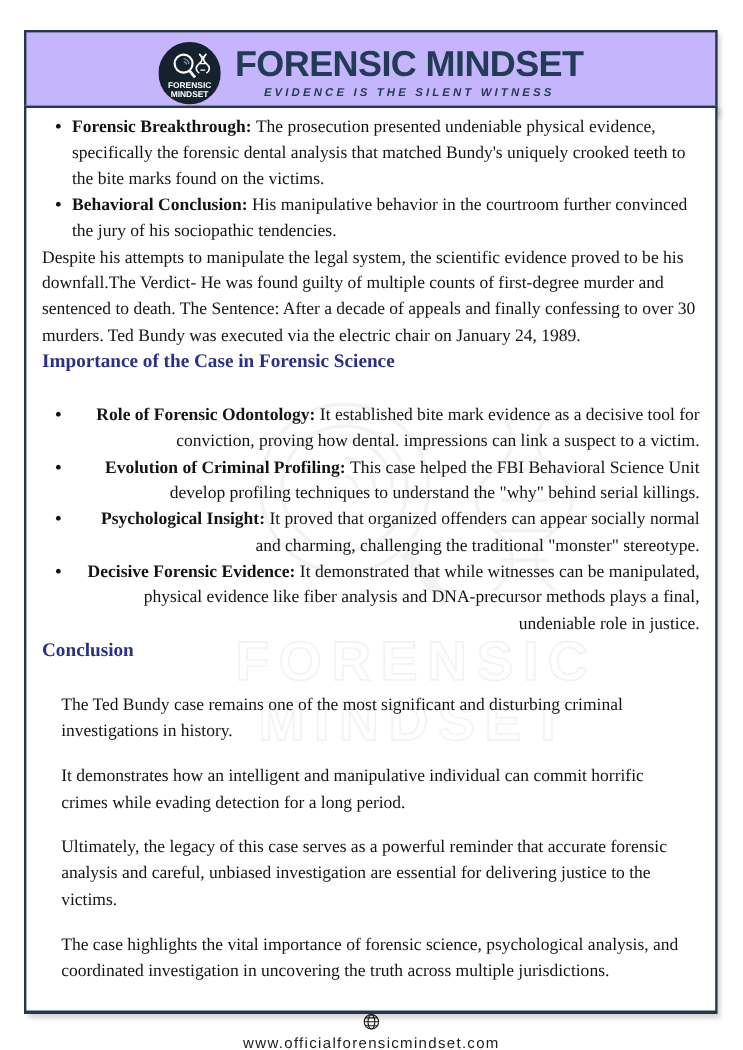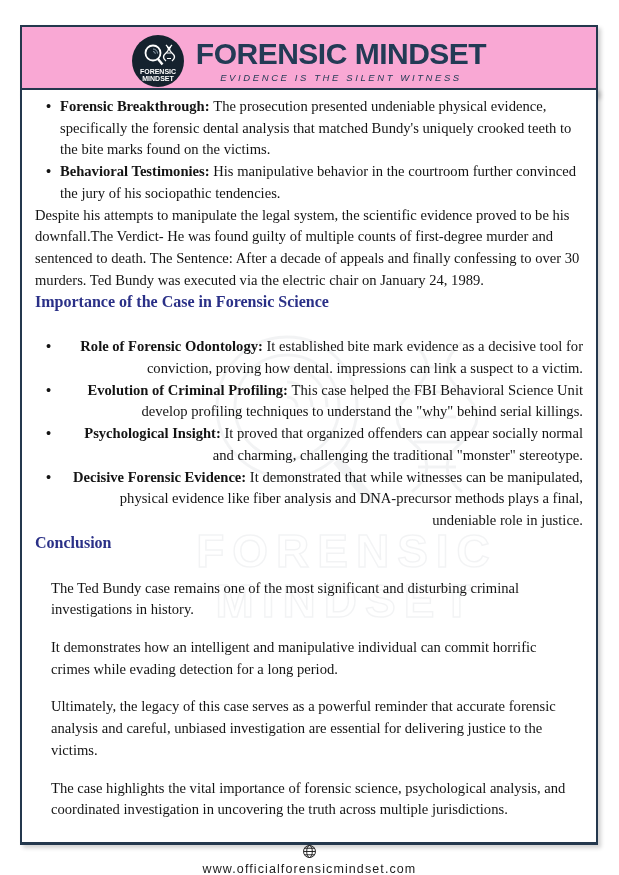--- a/index.html
+++ b/index.html
@@ -3,32 +3,32 @@
 <meta charset="utf-8">
 <style>
   html,body{margin:0;padding:0;}
   body{
     width:619px;height:875px;background:#ffffff;position:relative;overflow:hidden;
     font-family:"Liberation Serif", serif;color:#141414;
   }
   
   .header-box{
     position:absolute;left:20px;top:25px;width:578px;height:71px;
-    border:2px solid #24384d;background:#f9a8d4;box-sizing:border-box;
+    border:2px solid #24384d;background:#c4b5fd;box-sizing:border-box;
     display:flex;align-items:center;justify-content:center;gap:12px;
     box-shadow:3px 3px 4px rgba(0,0,0,0.18);
   }
   .logo-badge{width:52px;height:52px;flex:0 0 auto;}
   .brand{display:flex;flex-direction:column;align-items:center;}
   .brand-title{
     font-family:"Liberation Sans", sans-serif;font-weight:bold;font-size:30px;
     line-height:32px;color:#233b55;letter-spacing:-0.5px;white-space:nowrap;
   }
   .brand-sub{
-    font-family:"Liberation Sans", sans-serif;font-style:italic;font-weight:normal;
+    font-family:"Liberation Sans", sans-serif;font-style:italic;font-weight:bold;
     font-size:9.5px;letter-spacing:2.6px;color:#233b55;margin-top:2px;white-space:nowrap;
   }
   
   .content-box{
     position:absolute;left:20px;top:88px;width:578px;height:757px;
     border:2px solid #24384d;border-bottom-width:3px;background:#ffffff;box-sizing:border-box;
     padding:6px 13px 0 13px;
     font-size:14.6px;line-height:21.7px;
     box-shadow:3px 3px 4px rgba(0,0,0,0.18);
   }
@@ -101,21 +101,21 @@
     <text x="160" y="245" text-anchor="middle" fill="none" stroke="#2a3a50" stroke-width="1.5" font-family="Liberation Sans, sans-serif" font-weight="bold" font-size="46" letter-spacing="8">FORENSIC</text>
     <text x="160" y="295" text-anchor="middle" fill="none" stroke="#2a3a50" stroke-width="1.5" font-family="Liberation Sans, sans-serif" font-weight="bold" font-size="46" letter-spacing="8">MINDSET</text>
   </svg>
 
   <div class="content-inner">
     <ul class="blist">
       <li>
         <span class="b">Forensic Breakthrough:</span><span>The prosecution presented undeniable physical evidence, specifically the forensic dental analysis that matched Bundy's uniquely crooked teeth to the bite marks found on the victims.</span>
       </li>
       <li>
-        <span class="b">Behavioral Testimonies:</span><span>His manipulative behavior in the courtroom further convinced the jury of his sociopathic tendencies.</span>
+        <span class="b">Behavioral Conclusion:</span><span>His manipulative behavior in the courtroom further convinced the jury of his sociopathic tendencies.</span>
       </li>
     </ul>
 
     <p class="para">Despite his attempts to manipulate the legal system, the scientific evidence proved to be his downfall.The Verdict- He was found guilty of multiple counts of first-degree murder and sentenced to death. The Sentence: After a decade of appeals and finally confessing to over 30 murders. Ted Bundy was executed via the electric chair on January 24, 1989.</p>
 
     <h2 class="doc-h h-importance">Importance of the Case in Forensic Science</h2>
 
     <ul class="blist mid-list">
       <li>
         <span class="b">Role of Forensic Odontology:</span><span>It established bite mark evidence as a decisive tool for conviction, proving how dental. impressions can link a suspect to a victim.</span>

